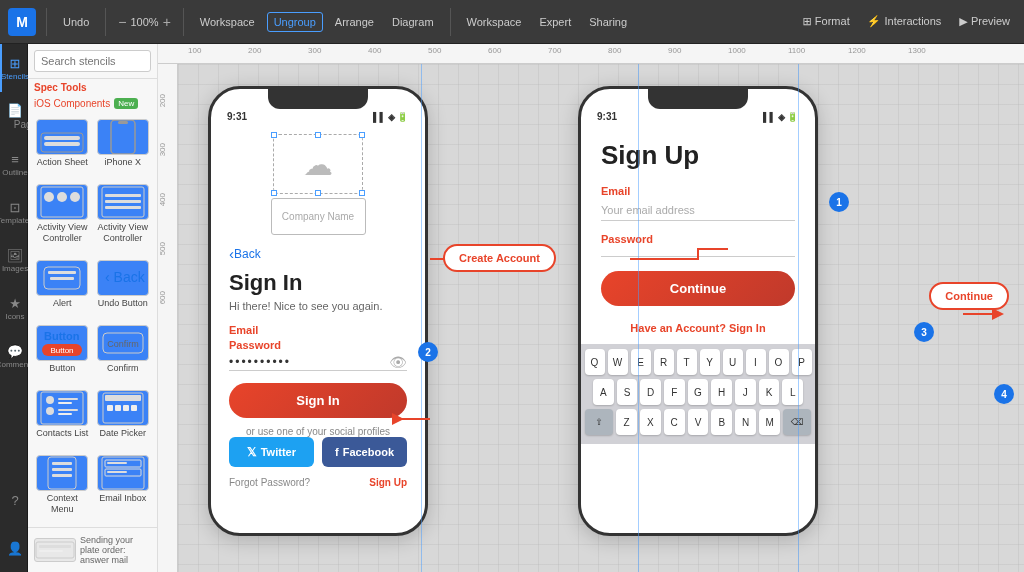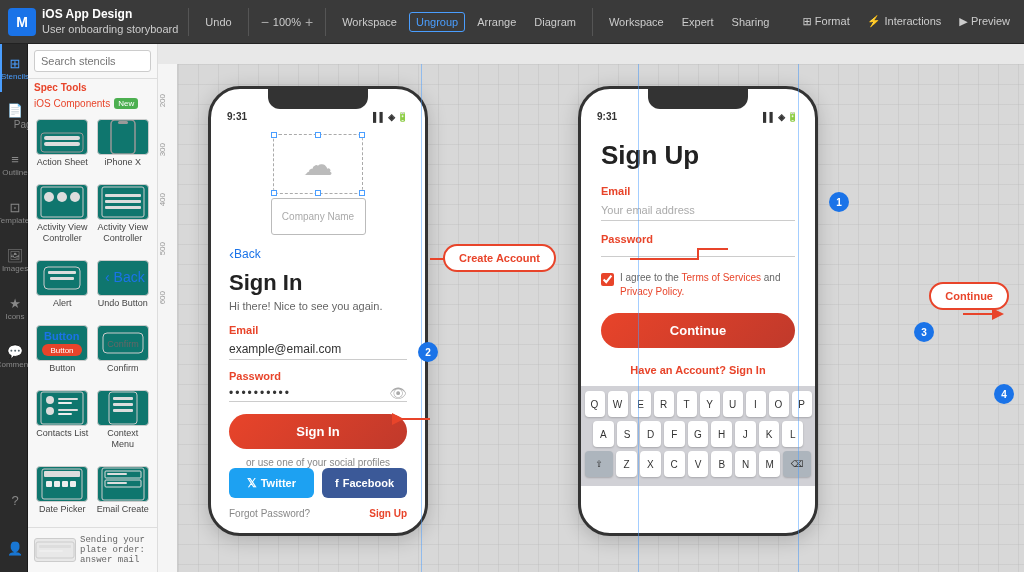--- a/index.html
+++ b/index.html
@@ -26,21 +26,21 @@
     .left-panel { display: flex; width: 158px; flex-shrink: 0; }
     .nav-strip { display: flex; flex-direction: column; width: 28px; background: #2b2b2b; border-right: 1px solid #1a1a1a; flex-shrink: 0; }
     .nav-item { width: 28px; height: 48px; display: flex; flex-direction: column; align-items: center; justify-content: center; cursor: pointer; color: #888; font-size: 8px; gap: 1px; border-left: 2px solid transparent; }
     .nav-item.active { color: #4a9eff; border-left-color: #4a9eff; }
     .nav-item .nav-icon { font-size: 13px; }
     .panel-content { width: 130px; background: #f7f7f7; border-right: 1px solid #ddd; display: flex; flex-direction: column; overflow: hidden; }
     .panel-search { padding: 6px; border-bottom: 1px solid #ddd; }
     .panel-search input { width: 100%; padding: 4px 6px; font-size: 11px; border: 1px solid #ccc; border-radius: 3px; background: white; }
     .stencil-grid { display: grid; grid-template-columns: 1fr 1fr; gap: 4px; padding: 4px 6px; overflow-y: auto; flex: 1; }
     .stencil-item { display: flex; flex-direction: column; align-items: center; gap: 2px; cursor: pointer; padding: 4px 2px; border-radius: 3px; }
-    .stencil-thumb { width: 52px; height: 36px; background: #0f766e; border: 1px solid #ccc; border-radius: 4px; display: flex; align-items: center; justify-content: center; overflow: hidden; }
+    .stencil-thumb { width: 52px; height: 36px; background: #3b82f6; border: 1px solid #ccc; border-radius: 4px; display: flex; align-items: center; justify-content: center; overflow: hidden; }
     .stencil-label { font-size: 9px; color: #444; text-align: center; line-height: 1.2; }
 
     
     .canvas-area { flex: 1; background: #e8e8e8; position: relative; overflow: hidden; }
     .ruler-h { position: absolute; top: 0; left: 0; right: 0; height: 20px; background: #f5f5f5; border-bottom: 1px solid #ccc; display: flex; align-items: flex-end; padding-bottom: 2px; font-size: 9px; color: #999; z-index: 10; }
     .ruler-v { position: absolute; top: 20px; left: 0; width: 20px; bottom: 0; background: #f5f5f5; border-right: 1px solid #ccc; z-index: 10; }
     .canvas-content { position: absolute; top: 20px; left: 20px; right: 0; bottom: 0; background: #d8d8d8; overflow: hidden; }
     .grid-canvas { position: absolute; top: 0; left: 0; right: 0; bottom: 0; background-image: linear-gradient(rgba(180,180,180,0.3) 1px, transparent 1px), linear-gradient(90deg, rgba(180,180,180,0.3) 1px, transparent 1px); background-size: 20px 20px; }
 
     
@@ -73,24 +73,20 @@
     .bubble { position: absolute; width: 20px; height: 20px; border-radius: 50%; background: #1a73e8; color: white; font-size: 10px; display: flex; align-items: center; justify-content: center; font-weight: bold; z-index: 20; }
 
     
     .ruler-mark { position: absolute; font-size: 8px; color: #999; top: 2px; }
   </style>
 </head>
 <body>
 
 <div class="toolbar">
   <div class="toolbar-logo">M</div>
-  <div class="toolbar-title">
-    <strong>iOS App Design</strong>
-    <span>User onboarding storyboard</span>
-  </div>
   <div class="toolbar-sep"></div>
   <button class="toolbar-btn">Undo</button>
   <div class="toolbar-sep"></div>
 
   <div class="zoom-control">
     <button class="zoom-btn">−</button>
     <span>100%</span>
     <button class="zoom-btn">+</button>
   </div>
   <div class="toolbar-sep"></div>
@@ -271,74 +267,91 @@
                 <rect x="18" y="18" width="20" height="2" rx="1" fill="#ddd"></rect>
                 <rect x="18" y="22" width="14" height="2" rx="1" fill="#eee"></rect>
               </svg>
           </div>
           <span class="stencil-label">Contacts List</span>
         </div>
 
         <div class="stencil-item">
           <div class="stencil-thumb">
             <svg width="44" height="34" viewBox="0 0 44 34">
-                <rect x="8" y="1" width="28" height="32" rx="3" fill="none" stroke="#ccc" stroke-width="1"></rect>
-                <rect x="12" y="6" width="20" height="3" rx="1" fill="#ddd"></rect>
-                <rect x="12" y="12" width="20" height="3" rx="1" fill="#ddd"></rect>
-                <rect x="12" y="18" width="20" height="3" rx="1" fill="#ddd"></rect>
-              </svg>
-          </div>
-          <span class="stencil-label">Context Menu</span>
-        </div>
-
-        <div class="stencil-item">
-          <div class="stencil-thumb">
-            <svg width="44" height="34" viewBox="0 0 44 34">
                 <rect x="2" y="2" width="40" height="30" rx="2" fill="none" stroke="#ccc" stroke-width="1"></rect>
                 <rect x="4" y="4" width="36" height="6" rx="1" fill="#ddd"></rect>
                 <rect x="6" y="14" width="6" height="6" rx="1" fill="#eee"></rect>
                 <rect x="14" y="14" width="6" height="6" rx="1" fill="#eee"></rect>
                 <rect x="22" y="14" width="6" height="6" rx="1" fill="#eee"></rect>
                 <rect x="30" y="14" width="6" height="6" rx="1" fill="#eee"></rect>
               </svg>
           </div>
           <span class="stencil-label">Date Picker</span>
         </div>
 
         <div class="stencil-item">
           <div class="stencil-thumb">
             <svg width="44" height="34" viewBox="0 0 44 34">
+                <rect x="8" y="1" width="28" height="32" rx="3" fill="none" stroke="#ccc" stroke-width="1"></rect>
+                <rect x="12" y="6" width="20" height="3" rx="1" fill="#ddd"></rect>
+                <rect x="12" y="12" width="20" height="3" rx="1" fill="#ddd"></rect>
+                <rect x="12" y="18" width="20" height="3" rx="1" fill="#ddd"></rect>
+              </svg>
+          </div>
+          <span class="stencil-label">Context Menu</span>
+        </div>
+
+        <div class="stencil-item">
+          <div class="stencil-thumb">
+            <svg width="44" height="34" viewBox="0 0 44 34">
                 <rect x="1" y="1" width="42" height="32" rx="2" fill="none" stroke="#ccc" stroke-width="1"></rect>
                 <rect x="4" y="4" width="36" height="7" rx="1" fill="none" stroke="#ddd" stroke-width="1"></rect>
                 <rect x="6" y="6" width="20" height="2" rx="1" fill="#ddd"></rect>
                 <rect x="4" y="13" width="36" height="7" rx="1" fill="none" stroke="#ddd" stroke-width="1"></rect>
                 <rect x="6" y="15" width="20" height="2" rx="1" fill="#ddd"></rect>
               </svg>
           </div>
-          <span class="stencil-label">Email Create</span>
+          <span class="stencil-label">Email Inbox</span>
         </div>
       </div>
 
       <div style="padding:4px 6px;border-top:1px solid #ddd;">
-        <div style="display:flex;align-items:center;gap:4px;padding:3px 0;font-size:10px;color:#666;font-family:Liberation Mono, monospace;">
+        <div style="display:flex;align-items:center;gap:4px;padding:3px 0;font-size:10px;color:#666;">
           <div style="width:52px;height:24px;background:#e8e8e8;border:1px solid #ccc;border-radius:3px;display:flex;align-items:center;justify-content:center;">
             <svg width="40" height="18">
                 <rect x="1" y="1" width="38" height="16" rx="2" fill="none" stroke="#ccc" stroke-width="1"></rect>
                 <rect x="4" y="4" width="32" height="3" rx="1" fill="#ddd"></rect>
                 <rect x="4" y="9" width="24" height="2" rx="1" fill="#eee"></rect>
               </svg>
           </div>
           <span style="font-size:9px;">Sending your plate order: answer mail</span>
         </div>
       </div>
     </div>
   </div>
 
   <div class="canvas-area">
 
+    <div class="ruler-h">
+      <div style="position:relative;width:100%;height:100%;margin-left:20px;">
+        <span class="ruler-mark" style="left:10px;">100</span>
+        <span class="ruler-mark" style="left:70px;">200</span>
+        <span class="ruler-mark" style="left:130px;">300</span>
+        <span class="ruler-mark" style="left:190px;">400</span>
+        <span class="ruler-mark" style="left:250px;">500</span>
+        <span class="ruler-mark" style="left:310px;">600</span>
+        <span class="ruler-mark" style="left:370px;">700</span>
+        <span class="ruler-mark" style="left:430px;">800</span>
+        <span class="ruler-mark" style="left:490px;">900</span>
+        <span class="ruler-mark" style="left:550px;">1000</span>
+        <span class="ruler-mark" style="left:610px;">1100</span>
+        <span class="ruler-mark" style="left:670px;">1200</span>
+        <span class="ruler-mark" style="left:730px;">1300</span>
+      </div>
+    </div>
 
     <div class="ruler-v">
       <div style="display:flex;flex-direction:column;gap:36px;padding-top:30px;">
         <span style="font-size:8px;color:#999;writing-mode:vertical-rl;transform:rotate(180deg);">200</span>
         <span style="font-size:8px;color:#999;writing-mode:vertical-rl;transform:rotate(180deg);">300</span>
         <span style="font-size:8px;color:#999;writing-mode:vertical-rl;transform:rotate(180deg);">400</span>
         <span style="font-size:8px;color:#999;writing-mode:vertical-rl;transform:rotate(180deg);">500</span>
         <span style="font-size:8px;color:#999;writing-mode:vertical-rl;transform:rotate(180deg);">600</span>
       </div>
     </div>
@@ -376,21 +389,20 @@
           
           <div class="back-btn">
             <span style="font-size:15px;color:#1a73e8;">‹</span>
             <span style="font-size:12px;color:#1a73e8;">Back</span>
           </div>
 
           <div class="signin-title">Sign In</div>
           <div class="signin-subtitle">Hi there! Nice to see you again.</div>
 
           <div class="field-label">Email</div>
-          <div class="field-input" style="border-bottom:1px solid #ccc;padding:3px 0;margin-bottom:10px;font-size:12px;color:#333;">example@email.com</div>
 
           <div class="field-label">Password</div>
           <div style="display:flex;align-items:center;border-bottom:1px solid #ccc;margin-bottom:12px;">
             <span style="flex:1;font-size:12px;color:#333;letter-spacing:2px;">••••••••••</span>
             <span style="color:#aaa;font-size:14px;">👁</span>
           </div>
 
           <button class="btn-primary">Sign In</button>
 
           <div style="text-align:center;font-size:10px;color:#888;">or use one of your social profiles</div>
@@ -424,26 +436,20 @@
 
         <div style="padding:0 20px;height:calc(100% - 48px);overflow:hidden;">
           <div class="signup-title">Sign Up</div>
 
           <div class="field-label">Email</div>
           <div style="border-bottom:1px solid #ccc;padding:4px 0;margin-bottom:12px;font-size:11px;color:#aaa;">Your email address</div>
 
           <div class="field-label">Password</div>
           <div style="border-bottom:1px solid #ccc;padding:4px 0;margin-bottom:14px;"></div>
 
-          <div class="checkbox-row">
-            <input type="checkbox" checked="" style="">
-            <span>
-              I agree to the <span class="terms-link">Terms of Services</span> and <span class="terms-link">Privacy Policy.</span>
-            </span>
-          </div>
 
           <button class="btn-primary">Continue</button>
 
           <div class="have-account">
             <span>Have an Account?</span>
             <span style="color:#e8442a;font-weight:600;cursor:pointer;">Sign In</span>
           </div>
 
           
           <div style="background:#d1d1d6;padding:5px 4px;margin:0 -20px;margin-top:10px;">

